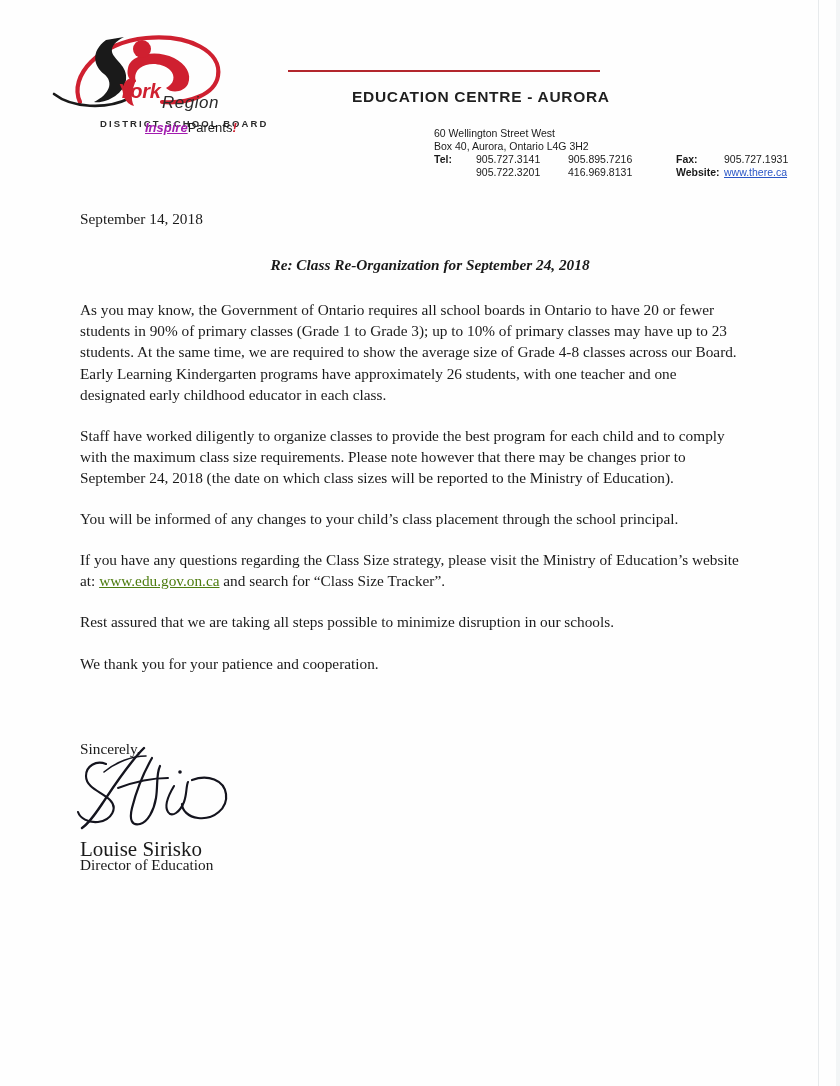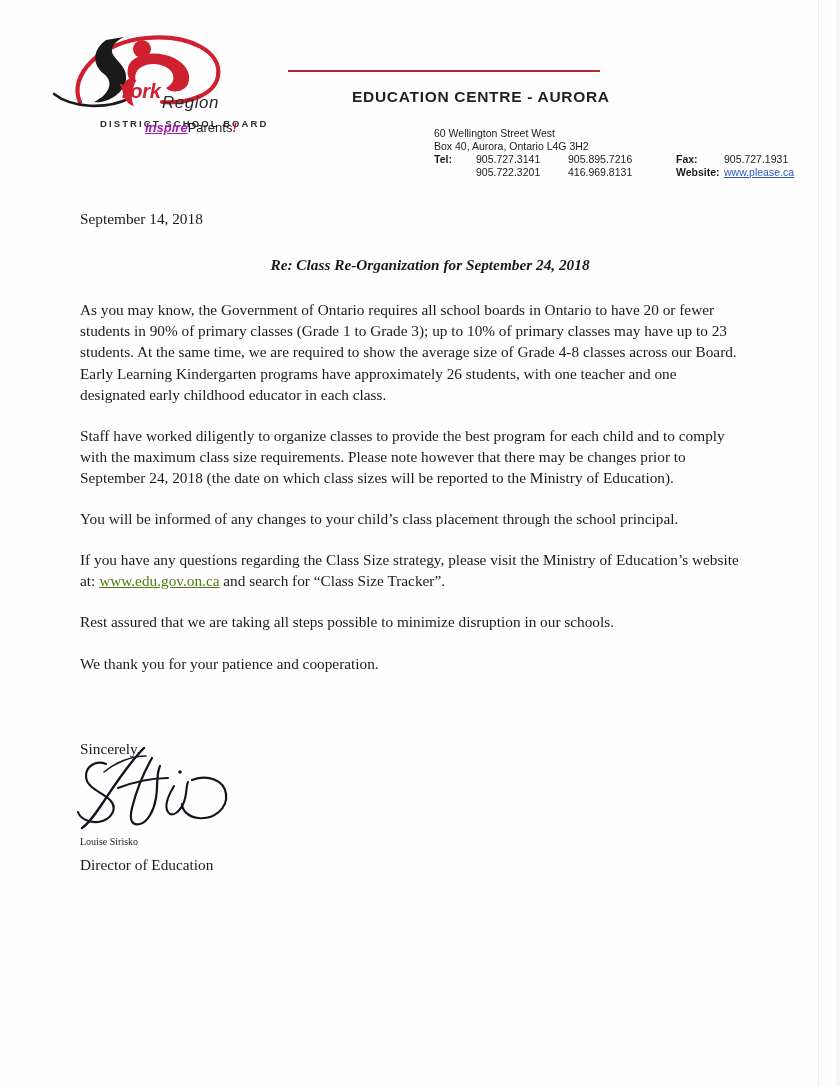--- a/index.html
+++ b/index.html
@@ -219,21 +219,21 @@
   }
   .signature-svg {
     position: absolute;
     left: -12px;
     top: 2px;
   }
   .sig-name {
     position: absolute;
     left: 0;
     top: 96px;
-    font-size: 10px;
+    font-size: 21px;
     line-height: 1.25;
   }
   .sig-title {
     position: absolute;
     left: 0;
     top: 115px;
     font-size: 15.3px;
     line-height: 1.25;
   }
 </style>
@@ -285,21 +285,21 @@
         <span class="cg-label">Tel:</span>
         <span class="cg-val">905.727.3141</span>
         <span class="cg-val">905.895.7216</span>
         <span class="cg-label">Fax:</span>
         <span class="cg-val">905.727.1931</span>
 
         <span class="cg-label"></span>
         <span class="cg-val">905.722.3201</span>
         <span class="cg-val">416.969.8131</span>
         <span class="cg-label">Website:</span>
-        <a class="web-link" href="#">www.please.ca</a>
+        <a class="web-link" href="#">www.there.ca</a>
       </div>
     </div>
   </div>
 
   <div class="letter-body">
 
     <p class="date-line">September 14, 2018</p>
 
 
     <p class="subject">Re: Class Re-Organization for September 24, 2018</p>

